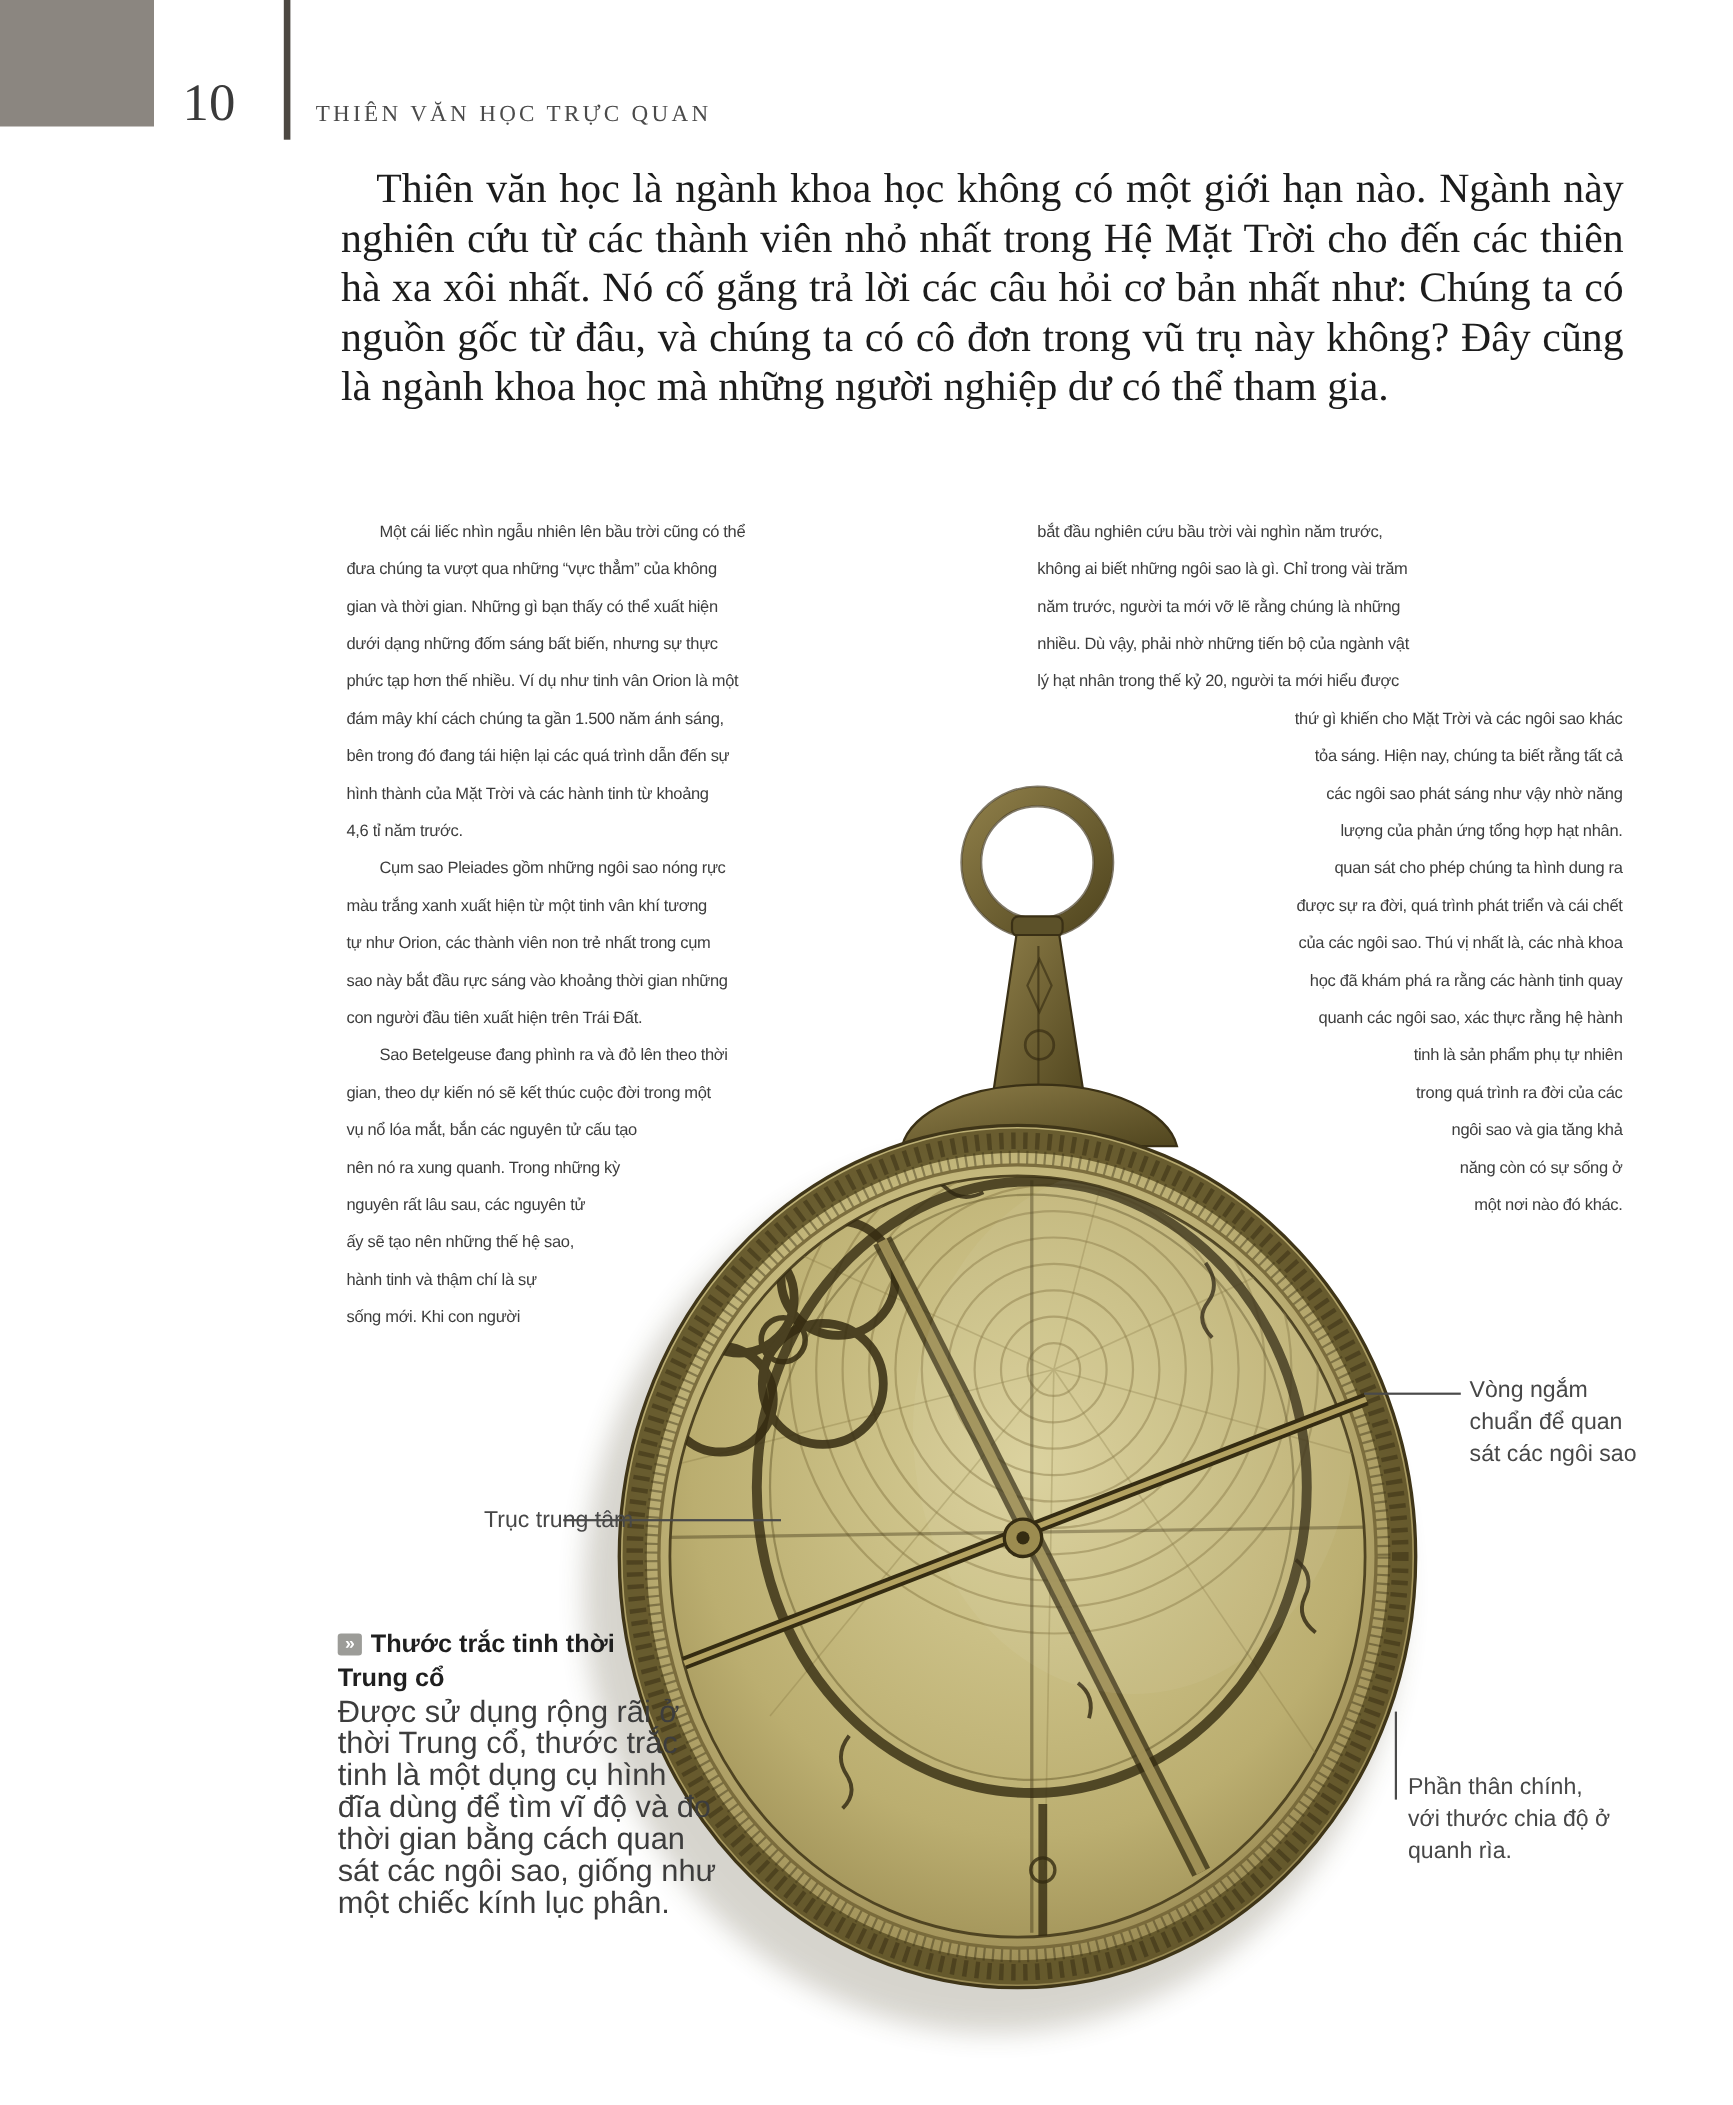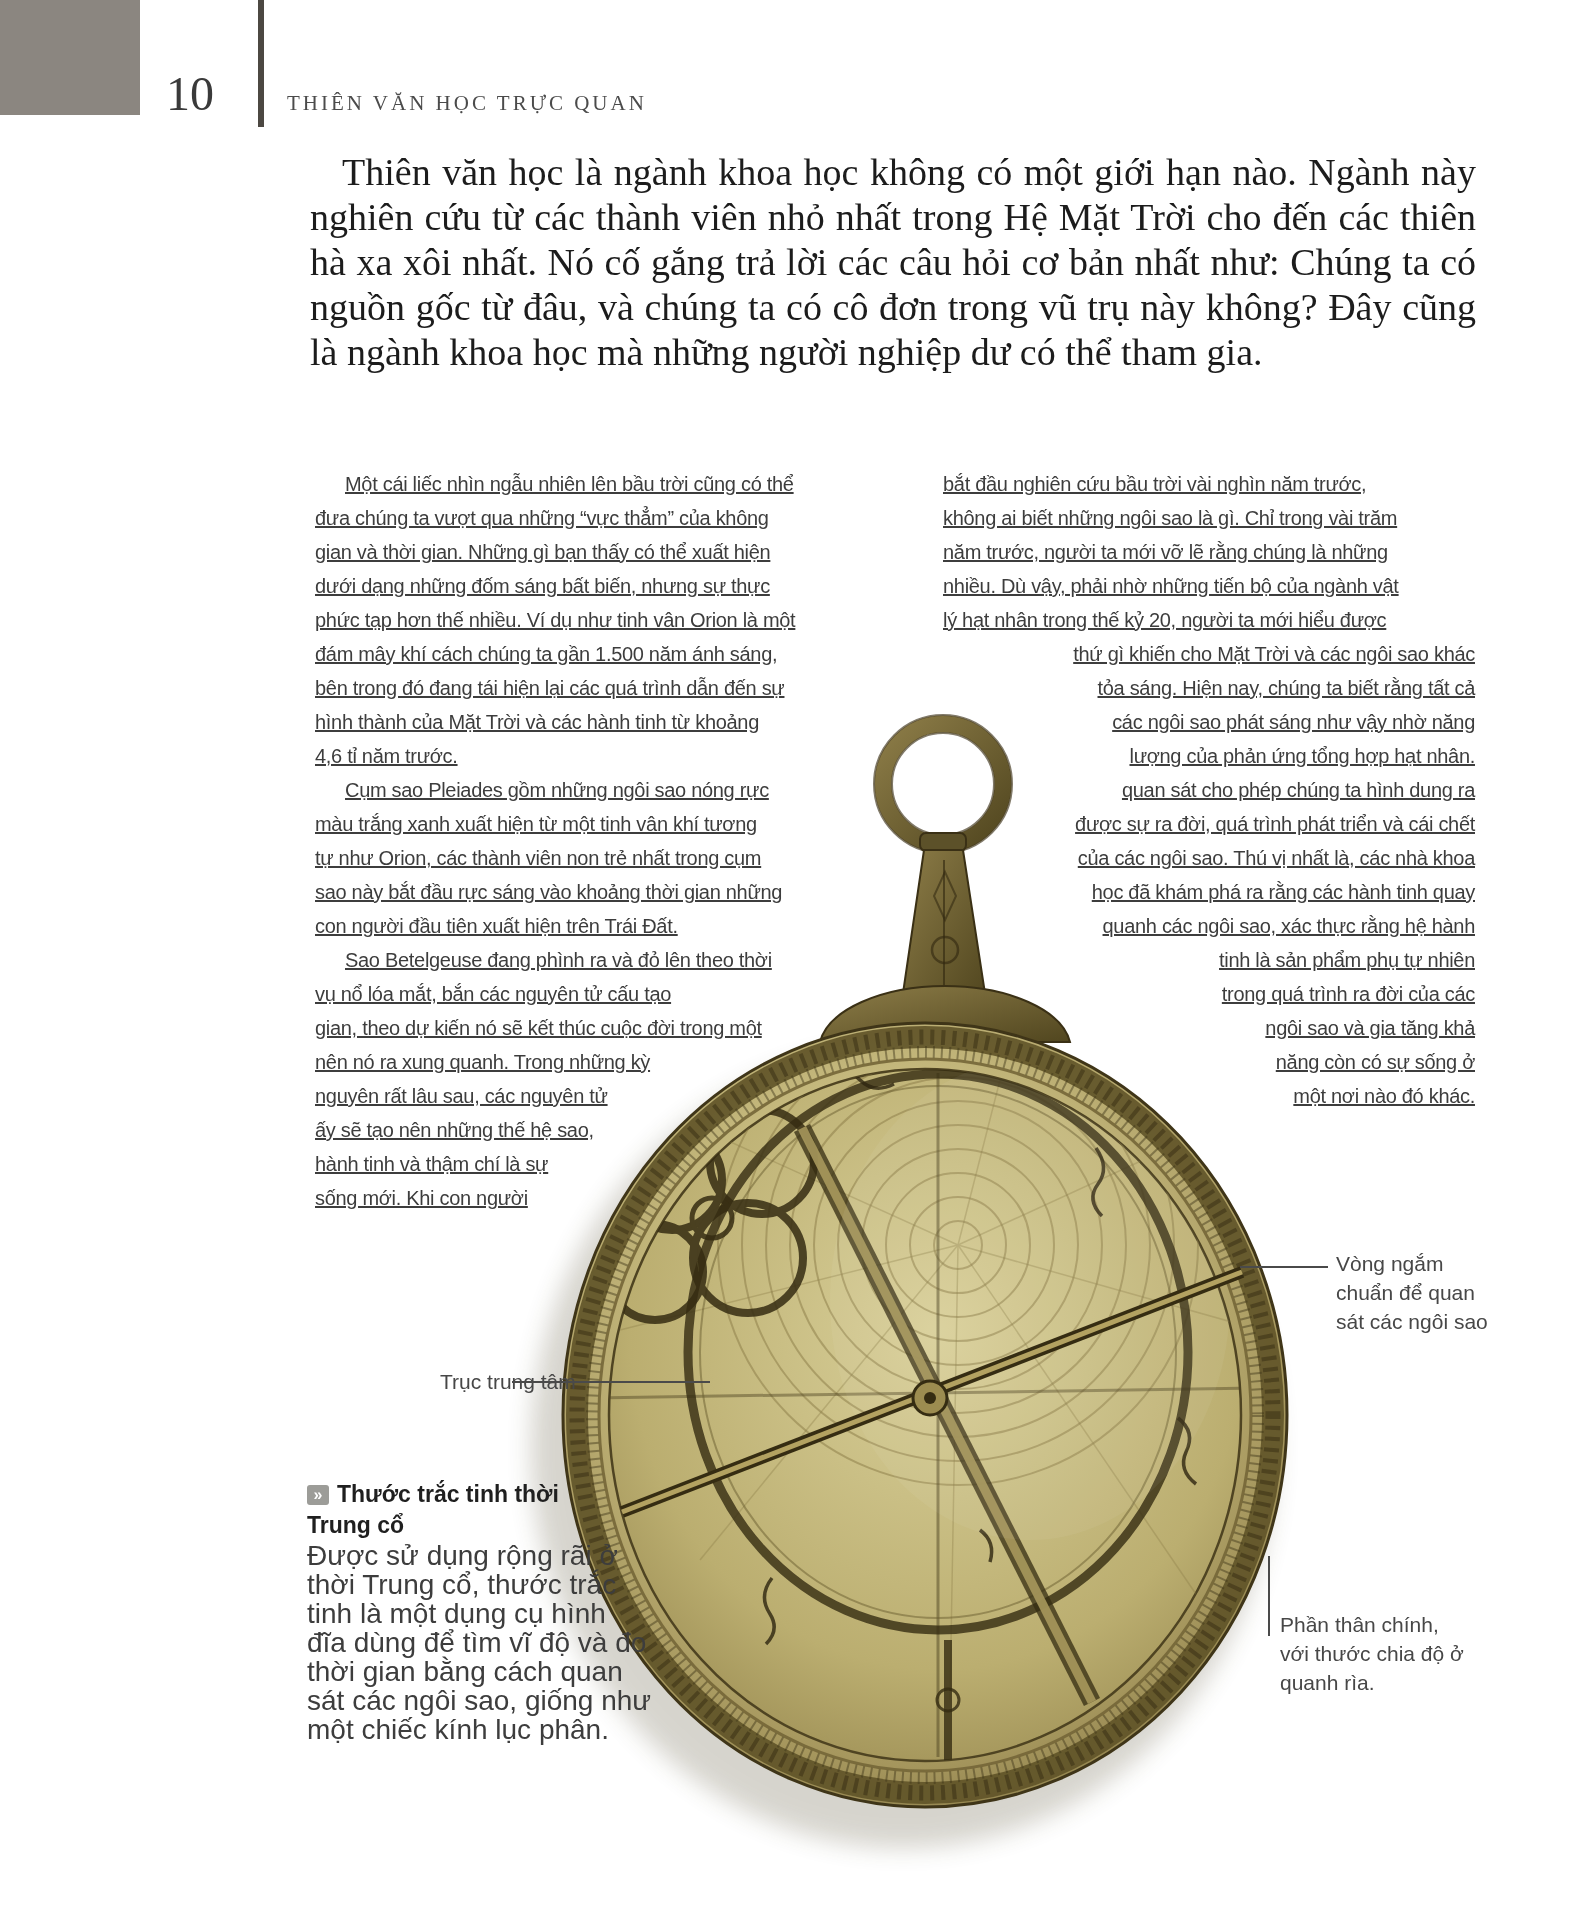--- a/index.html
+++ b/index.html
@@ -11,21 +11,21 @@
   .page-num{position:absolute;left:166px;top:72px;font-family:"Liberation Serif",serif;
             font-size:48px;line-height:44px;color:#3a3a3a;}
   .header-title{position:absolute;left:287px;top:91px;font-family:"Liberation Serif",serif;
             font-size:21px;letter-spacing:3px;color:#4b4b4b;white-space:nowrap;}
   
   .intro{position:absolute;left:310px;top:150px;width:1166px;font-family:"Liberation Serif",serif;
          font-size:38px;line-height:45px;color:#1c1c1c;text-align:justify;text-indent:32px;margin:0;}
   .intro .lead{font-weight:normal;}
   
   .col{position:absolute;top:467px;}
-  .col .line{height:34px;font-size:20px;letter-spacing:-0.3px;line-height:34px;color:#3d3d3d;white-space:pre;text-decoration:underline;}
+  .col .line{height:34px;font-size:15px;letter-spacing:-0.3px;line-height:34px;color:#3d3d3d;white-space:pre;}
   .col-left{left:315px;width:540px;}
   .col-right{left:943px;width:532px;}
   .col-right .line.ra{text-align:right;}
   .col .line.indent{padding-left:30px;}
   
   .sidebar{position:absolute;left:307px;top:1479px;width:284px;}
   .sb-title{font-size:23px;font-weight:bold;color:#1f1f1f;line-height:31px;}
   .sb-row1{display:flex;align-items:center;gap:8px;}
   .sb-marker{display:inline-flex;align-items:center;justify-content:center;width:22px;height:20px;
              background:#9c9c98;border-radius:3px;color:#ffffff;font-size:16px;font-weight:bold;line-height:20px;}
@@ -176,22 +176,22 @@
       <div class="line">đám mây khí cách chúng ta gần 1.500 năm ánh sáng,</div>
       <div class="line">bên trong đó đang tái hiện lại các quá trình dẫn đến sự</div>
       <div class="line">hình thành của Mặt Trời và các hành tinh từ khoảng</div>
       <div class="line">4,6 tỉ năm trước.</div>
       <div class="line indent">Cụm sao Pleiades gồm những ngôi sao nóng rực</div>
       <div class="line">màu trắng xanh xuất hiện từ một tinh vân khí tương</div>
       <div class="line">tự như Orion, các thành viên non trẻ nhất trong cụm</div>
       <div class="line">sao này bắt đầu rực sáng vào khoảng thời gian những</div>
       <div class="line">con người đầu tiên xuất hiện trên Trái Đất.</div>
       <div class="line indent">Sao Betelgeuse đang phình ra và đỏ lên theo thời</div>
+      <div class="line">gian, theo dự kiến nó sẽ kết thúc cuộc đời trong một</div>
       <div class="line">vụ nổ lóa mắt, bắn các nguyên tử cấu tạo</div>
-      <div class="line">gian, theo dự kiến nó sẽ kết thúc cuộc đời trong một</div>
       <div class="line">nên nó ra xung quanh. Trong những kỳ</div>
       <div class="line">nguyên rất lâu sau, các nguyên tử</div>
       <div class="line">ấy sẽ tạo nên những thế hệ sao,</div>
       <div class="line">hành tinh và thậm chí là sự</div>
       <div class="line">sống mới. Khi con người</div>
     </div>
   <div class="col col-right txt">
       <div class="line">bắt đầu nghiên cứu bầu trời vài nghìn năm trước,</div>
       <div class="line">không ai biết những ngôi sao là gì. Chỉ trong vài trăm</div>
       <div class="line">năm trước, người ta mới vỡ lẽ rằng chúng là những</div>

